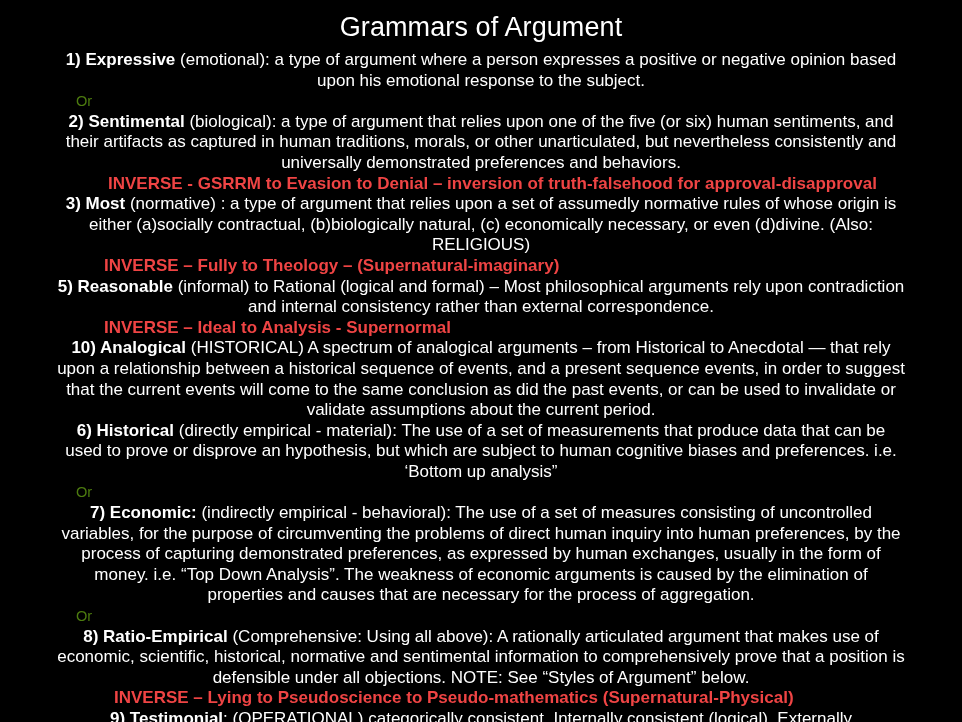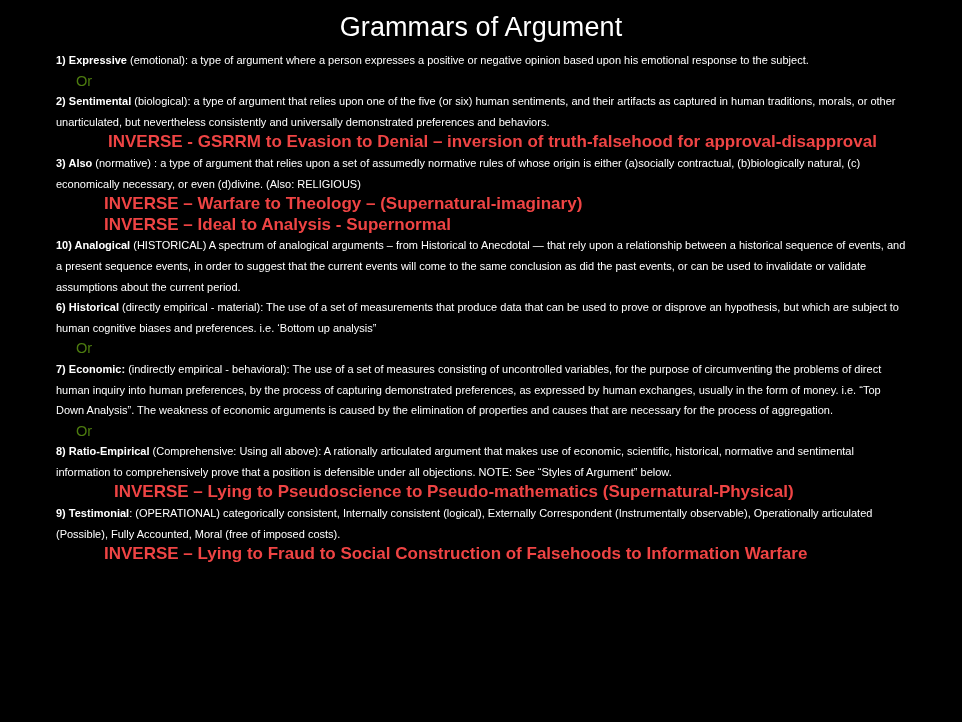--- a/index.html
+++ b/index.html
@@ -25,24 +25,24 @@
   .title {
     text-align: center;
     font-size: 27px;
     font-weight: 400;
     line-height: 34px;
     letter-spacing: 0.1px;
     margin: 4px 0 6px 0;
     color: #ffffff;
   }
   .para {
-    font-size: 11px;
+    font-size: 17px;
     line-height: 20.6px;
     margin: 0 0 0 0;
-    text-align: left;
+    text-align: center;
     color: #ffffff;
   }
   .para b {
     font-weight: bold;
   }
   .or {
     font-size: 14.6px;
     line-height: 20.6px;
     padding-left: 20px;
     color: #4d7c0f;
@@ -61,22 +61,23 @@
 </head>
 <body>
 
 <div class="page">
   <div class="title">Grammars of Argument</div>
   <div id="entries">
       <div class="para"><b>1) </b><b>Expressive</b><span> (emotional): a type of argument where a person expresses a positive or negative opinion based upon his emotional response to the subject.</span></div>
       <div class="or">Or</div>
       <div class="para"><b>2) </b><b>Sentimental</b><span> (biological): a type of argument that relies upon one of the five (or six) human sentiments, and their artifacts as captured in human traditions, morals, or other unarticulated, but nevertheless consistently and universally demonstrated preferences and behaviors.</span></div>
       <div class="inverse ind-1">INVERSE  - GSRRM to Evasion to Denial – inversion of truth-falsehood for approval-disapproval</div>
-      <div class="para"><b>3) </b><b>Also</b><span> (normative) : a type of argument that relies upon a set of assumedly normative rules of whose origin is either (a)socially contractual, (b)biologically natural, (c) economically necessary, or even (d)divine. (Also: RELIGIOUS)</span></div>
-      <div class="inverse ind-2">INVERSE – Warfare to Theology – (Supernatural-imaginary)</div>
+      <div class="para"><b>3) </b><b>Most</b><span> (normative) : a type of argument that relies upon a set of assumedly normative rules of whose origin is either (a)socially contractual, (b)biologically natural, (c) economically necessary, or even (d)divine. (Also: RELIGIOUS)</span></div>
+      <div class="inverse ind-2">INVERSE – Fully to Theology – (Supernatural-imaginary)</div>
+      <div class="para"><b>5) </b><b>Reasonable</b><span> (informal) to Rational (logical and formal) – Most philosophical arguments rely upon contradiction and internal consistency rather than external correspondence.</span></div>
       <div class="inverse ind-3">INVERSE – Ideal to Analysis - Supernormal</div>
       <div class="para"><b>10) </b><b>Analogical</b><span> (HISTORICAL) A spectrum of analogical arguments – from Historical to Anecdotal — that rely upon a relationship between a historical sequence of events, and a present sequence events, in order to suggest that the current events will come to the same conclusion as did the past events, or can be used to invalidate or validate assumptions about the current period.</span></div>
       <div class="para"><b>6) </b><b>Historical</b><span> (directly empirical - material): The use of a set of measurements that produce data that can be used to prove or disprove an hypothesis, but which are subject to human cognitive biases and preferences. i.e. ‘Bottom up analysis”</span></div>
       <div class="or">Or</div>
       <div class="para"><b>7) </b><b>Economic:</b><span> (indirectly empirical - behavioral): The use of a set of measures consisting of uncontrolled variables, for the purpose of circumventing the problems of direct human inquiry into human preferences, by the process of capturing demonstrated preferences, as expressed by human exchanges, usually in the form of money. i.e. “Top Down Analysis”. The weakness of economic arguments is caused by the elimination of properties and causes that are necessary for the process of aggregation.</span></div>
       <div class="or">Or</div>
       <div class="para"><b>8) </b><b>Ratio-Empirical</b><span> (Comprehensive: Using all above): A rationally articulated argument that makes use of economic, scientific, historical, normative and sentimental information to comprehensively prove that a position is defensible under all objections. NOTE:  See “Styles of Argument” below.</span></div>
       <div class="inverse ind-4">INVERSE – Lying to Pseudoscience to Pseudo-mathematics (Supernatural-Physical)</div>
       <div class="para"><b>9) </b><b>Testimonial</b><span>: (OPERATIONAL) categorically consistent, Internally consistent (logical), Externally Correspondent (Instrumentally observable), Operationally articulated (Possible), Fully Accounted, Moral (free of imposed costs).</span></div>
       <div class="inverse ind-3">INVERSE – Lying  to  Fraud to Social Construction of Falsehoods to Information Warfare</div>

